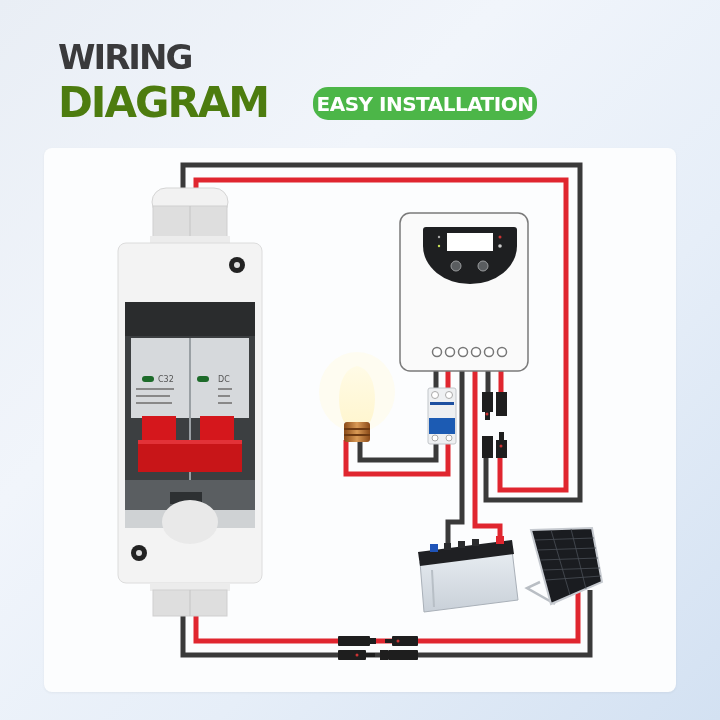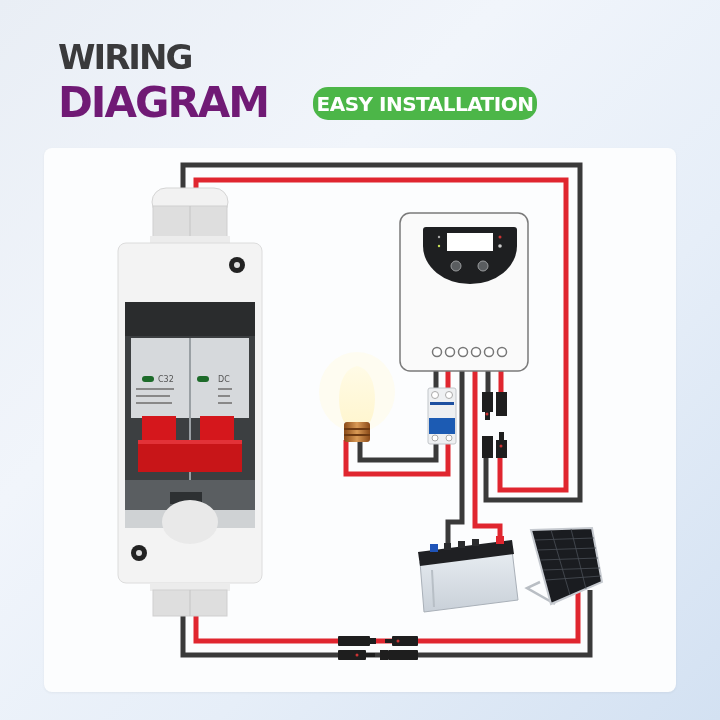--- a/index.html
+++ b/index.html
@@ -2,21 +2,21 @@
 <html><head>
 <meta charset="utf-8">
 <style>
   html,body{margin:0;padding:0;}
   body{width:720px;height:720px;overflow:hidden;position:relative;
     background:linear-gradient(135deg,#e9eef5 0%,#f1f5fb 35%,#e6eef8 65%,#d3e1f2 100%);
     font-family:"DejaVu Sans",sans-serif;}
   .title{position:absolute;left:58px;font-weight:bold;letter-spacing:-2px;line-height:1;
     font-family:"DejaVu Sans",sans-serif;}
   .t1{top:40px;font-size:34px;color:#3a3a3c;}
-  .t2{top:82px;font-size:42px;color:#701a75;}
+  .t2{top:82px;font-size:42px;color:#4d7c0f;}
   .badge{position:absolute;left:313px;top:87px;width:224px;height:33px;border-radius:15px;
     background:#4cb648;color:#fff;font-weight:bold;font-size:20px;letter-spacing:-0.5px;
     display:flex;align-items:center;justify-content:center;}
   .card{position:absolute;left:44px;top:148px;width:632px;height:544px;background:#fcfdfe;border-radius:8px;
     box-shadow:0 1px 3px rgba(0,0,0,0.05);}
   svg.diagram{position:absolute;left:0;top:0;}
 </style>
 </head>
 <body>
 

